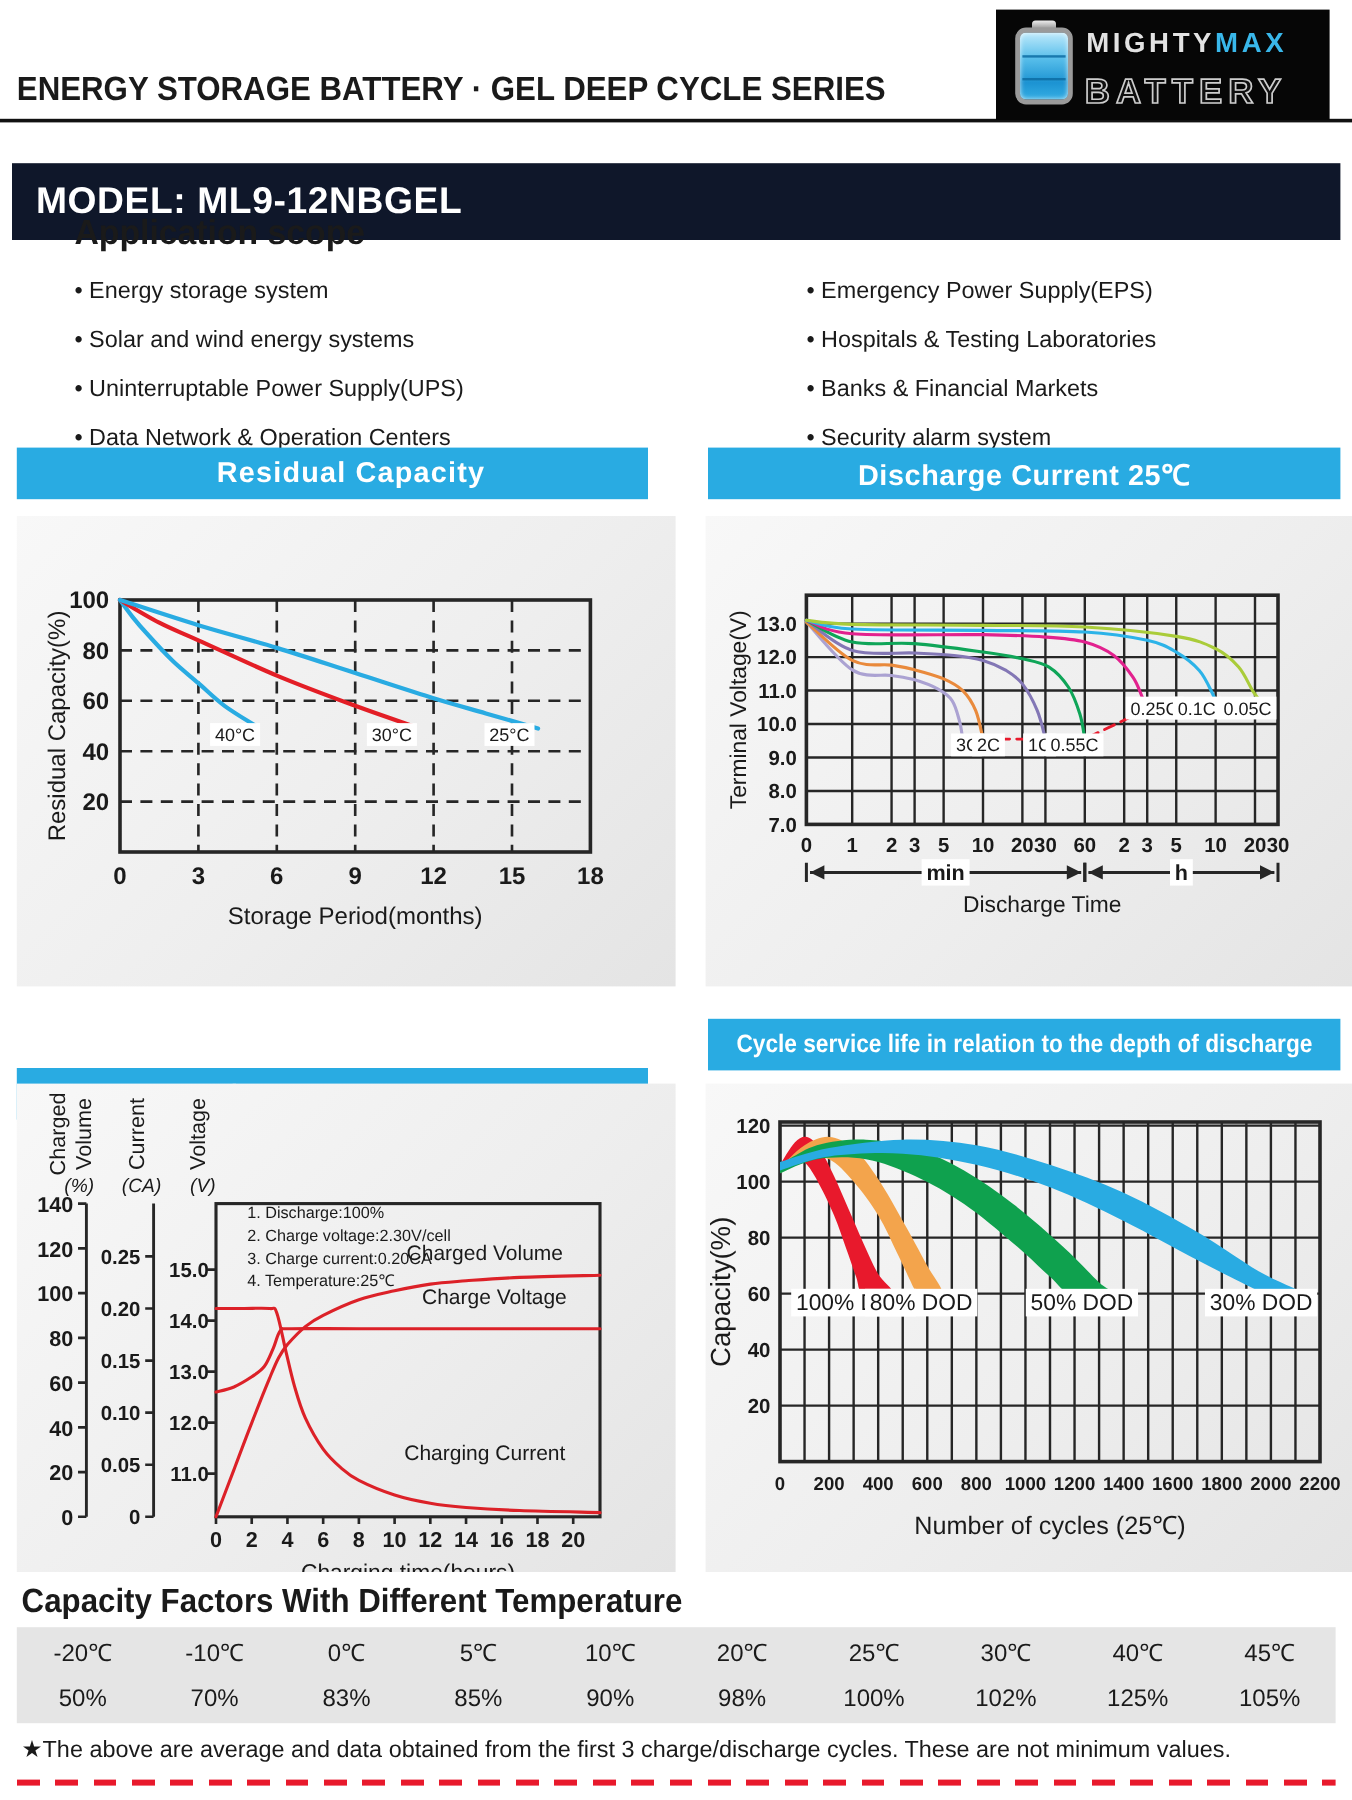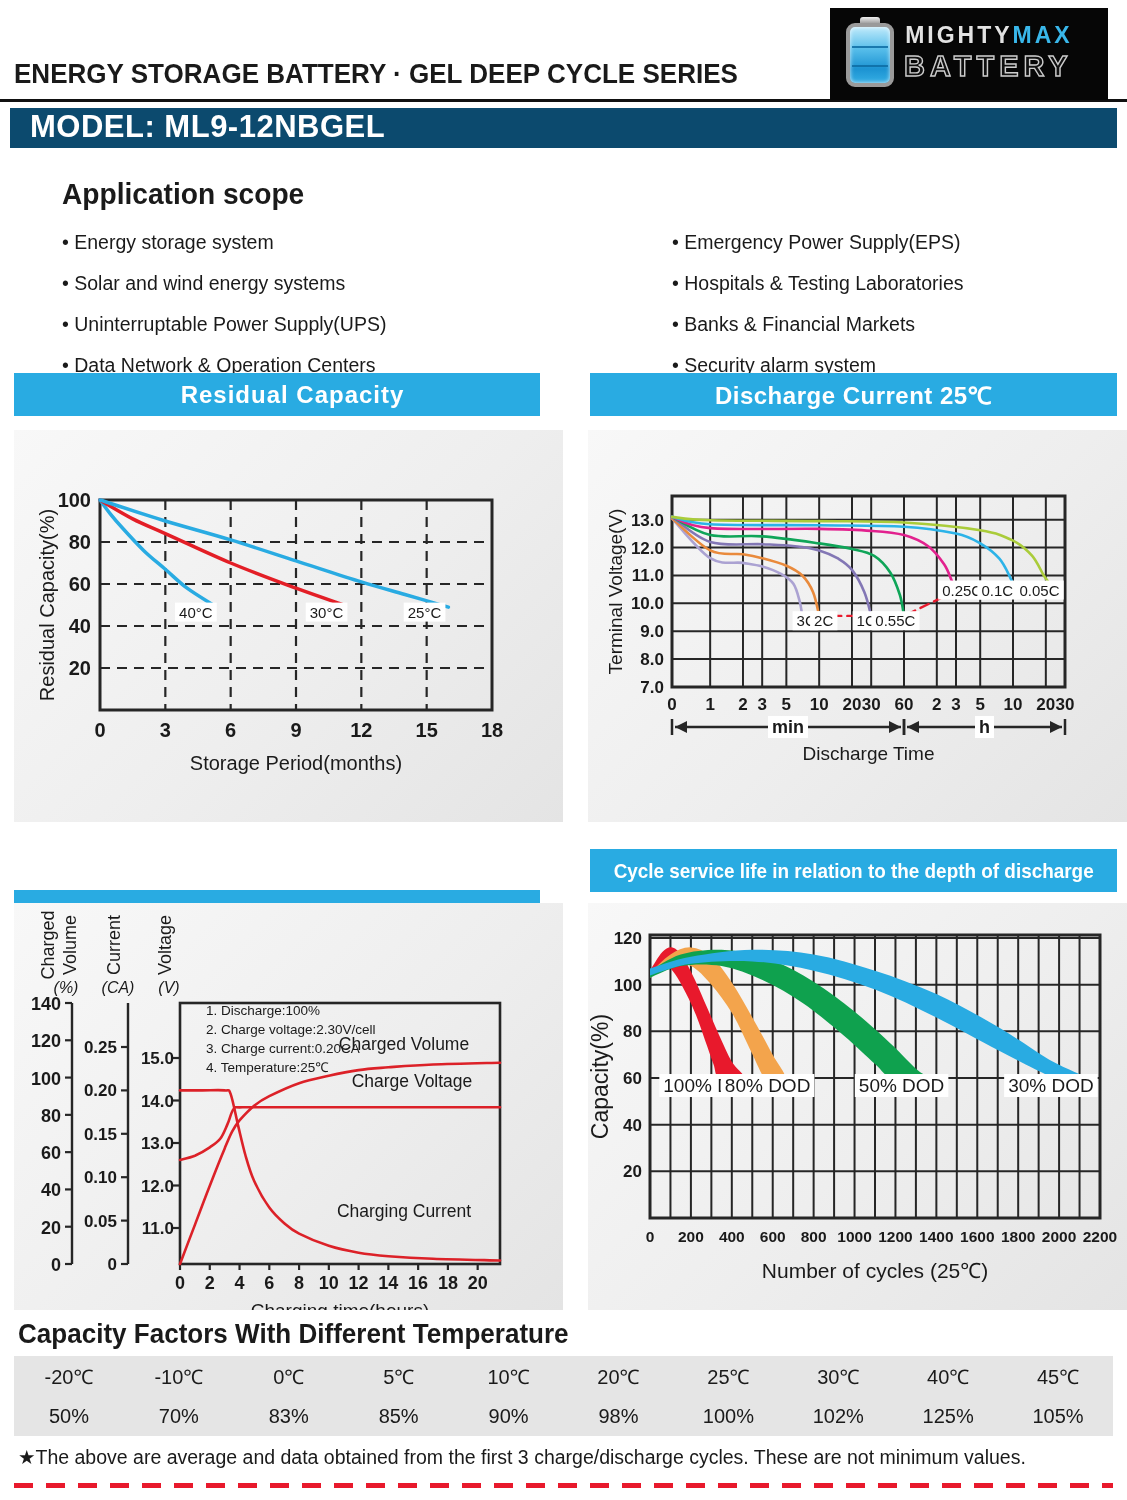--- a/index.html
+++ b/index.html
@@ -27,25 +27,25 @@
     background:linear-gradient(180deg,#bfeafb 0%,#56bdea 40%,#1c93d2 75%,#35aee4 100%);
     box-shadow:inset 0 0 4px rgba(255,255,255,.8);
   }
   #logo-battery .seg { position:absolute; left:2px; width:36px; height:2px; background:#0d6ca3; opacity:.85; }
   #logo-text { position:absolute; left:74px; top:14px; white-space:nowrap; }
   #logo-line1 { font-size:23px; font-weight:bold; letter-spacing:3px; }
   #logo-line1 .p1 { color:#e2e2e2; text-shadow:0 1px 1px #000; }
   #logo-line1 .p2 { color:#39b7ea; }
   #logo-line2 {
     font-size:29px; font-weight:bold; letter-spacing:5px; color:#101010;
-    -webkit-text-stroke:1.4px #cdcdcd; margin-top:1px;
+    -webkit-text-stroke:1.4px #cdcdcd; margin-top:12px;
   }
 
   
-  #model-banner { left:10px; top:108px; width:1107px; height:40px; background:#0c4a6e; }
+  #model-banner { left:10px; top:136px; width:1107px; height:64px; background:#0f172a; }
   #model-banner span { position:absolute; left:20px; top:50%; transform:translateY(-52%);
     color:#fff; font-size:31px; font-weight:bold; letter-spacing:.5px; white-space:nowrap; }
 
   
   #app-scope-title { left:62px; top:178px; font-size:29px; font-weight:bold; transform:scaleX(.97); transform-origin:left center; }
   .bullets { top:222px; width:520px; list-style:none; }
   #bullets-left  { left:62px; }
   #bullets-right { left:672px; }
   .bullets li { font-size:19.5px; line-height:41px; white-space:nowrap; }
   .bullets li::before { content:"• "; }

